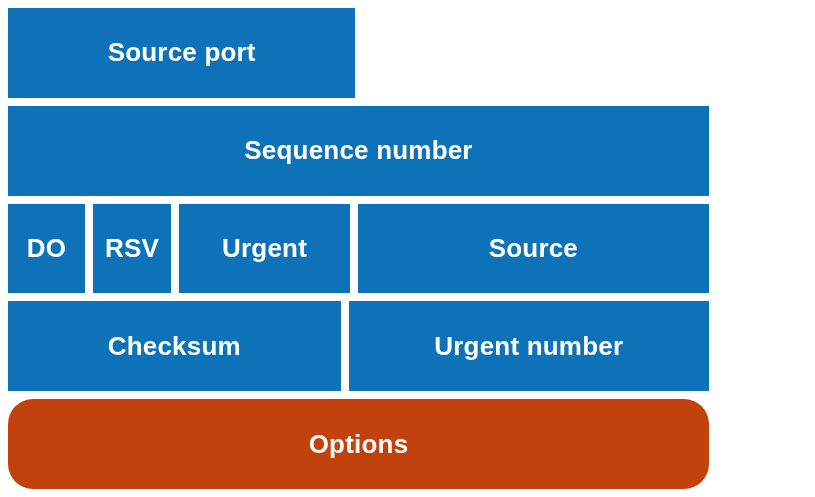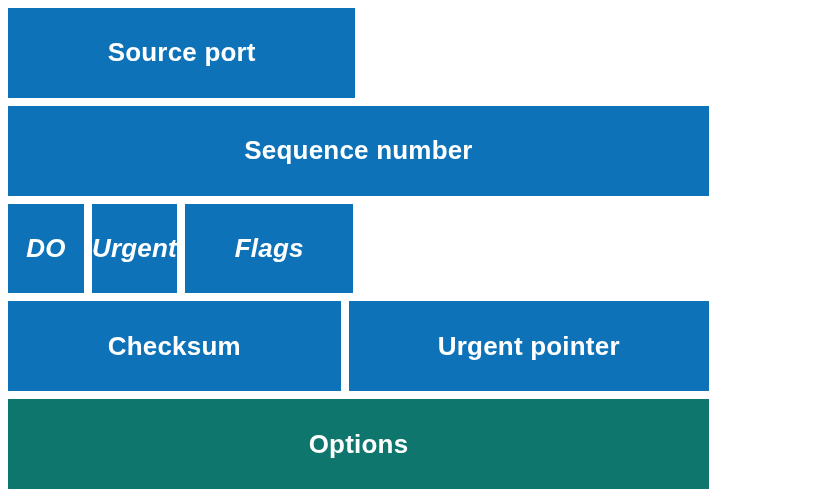--- a/index.html
+++ b/index.html
@@ -22,57 +22,58 @@
     flex-direction: column;
     gap: 8px;
   }
   .row {
     flex: 1;
     display: grid;
     gap: 8px;
   }
   .row-ports        { grid-template-columns: 397fr 395fr; }
   .row-full         { grid-template-columns: 1fr; }
-  .row-dorsv        { grid-template-columns: 87fr 89fr 193fr 398fr; font-style: italic; }
+  .row-dorsv        { grid-template-columns: 87fr 89fr 193fr 398fr; }
   .row-checksum     { grid-template-columns: 380fr 412fr; }
   .cell {
     display: flex;
     align-items: center;
     justify-content: center;
     color: #ffffff;
     font-weight: bold;
     font-size: 26px;
     letter-spacing: 0.2px;
     user-select: none;
   }
   .cell-blue { background: #0e72b8; }
-  .cell-gray { background: #0f766e; color: #fdfdfd; }
+  .cell-gray { background: #c2410c; color: #fdfdfd; border-radius: 25px; }
 </style>
 </head>
 <body>
 
 <div class="frame">
 
   <div class="row row-ports">
     <div class="cell cell-blue">Source port</div>
   </div>
 
   <div class="row row-full">
     <div class="cell cell-blue">Sequence number</div>
   </div>
 
 
   <div class="row row-dorsv">
     <div class="cell cell-blue">DO</div>
+    <div class="cell cell-blue">RSV</div>
     <div class="cell cell-blue">Urgent</div>
-    <div class="cell cell-blue">Flags</div>
+    <div class="cell cell-blue">Source</div>
   </div>
 
   <div class="row row-checksum">
     <div class="cell cell-blue">Checksum</div>
-    <div class="cell cell-blue">Urgent pointer</div>
+    <div class="cell cell-blue">Urgent number</div>
   </div>
 
   <div class="row row-full">
     <div class="cell cell-gray">Options</div>
   </div>
 
 </div>
 
 </body></html>

